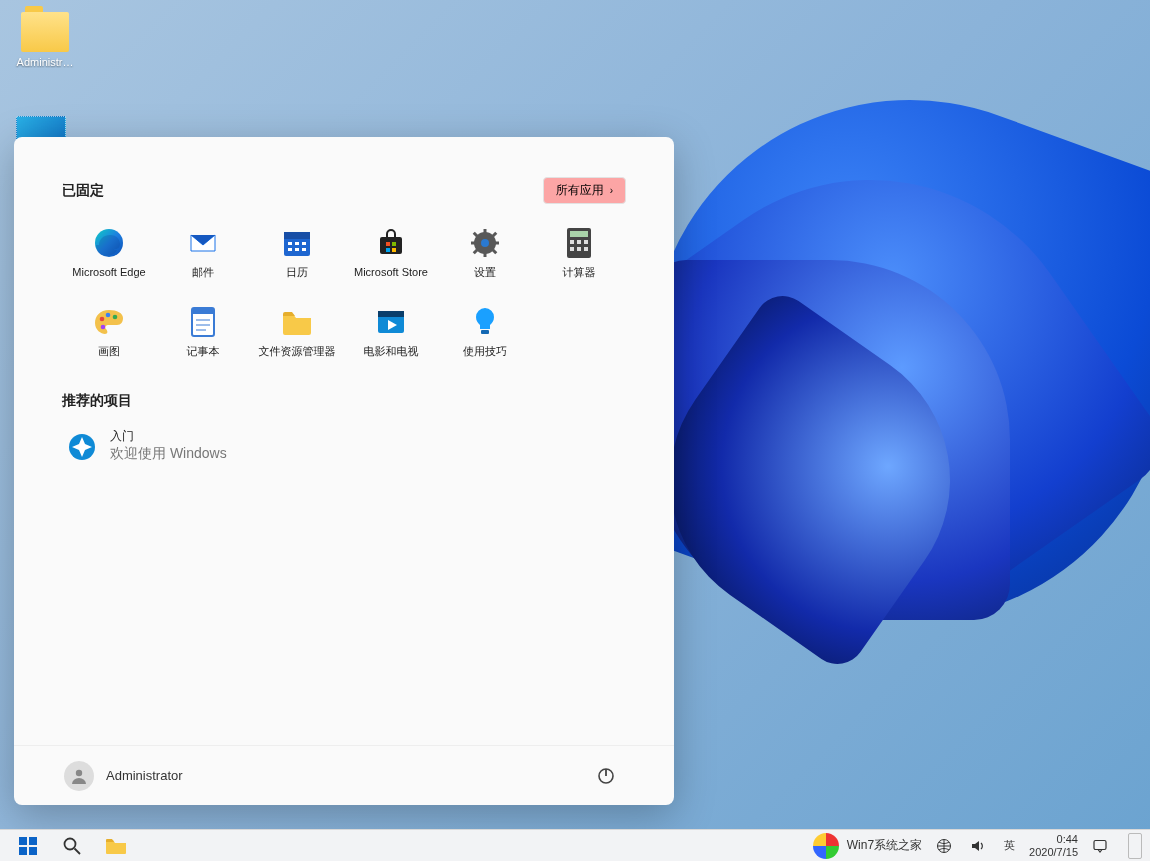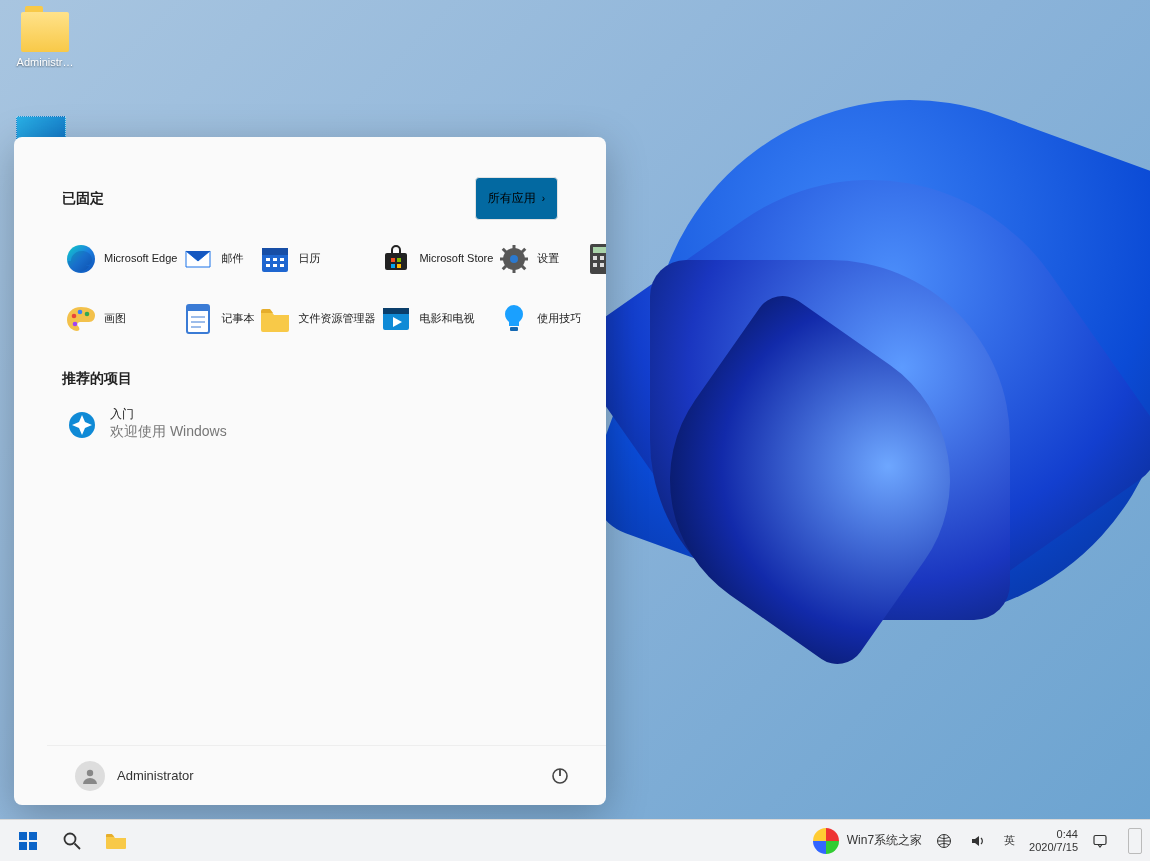--- a/index.html
+++ b/index.html
@@ -15,47 +15,47 @@
 .p4{width:280px;height:280px;right:260px;top:280px;background:radial-gradient(circle at 30% 30%,#6ea7ff,#122aaa 60%,#010e33);transform:rotate(125deg);}
 
 
 .desk-icon { position:absolute; width:70px; text-align:center; color:#fff; font-size:11px; cursor:pointer; }
 .desk-icon .ico { width:48px; height:40px; margin:0 auto 4px; }
 .folder-ico { background:linear-gradient(#ffe28a,#f8c948); border-radius:2px; position:relative; }
 .folder-ico::before { content:""; position:absolute; top:-6px; left:4px; width:18px; height:6px; background:#f8c948; border-radius:2px 2px 0 0; }
 .desk-icon span { text-shadow:0 1px 2px rgba(0,0,0,.5); display:block; overflow:hidden; text-overflow:ellipsis; }
 
 
-.start-menu { position:absolute; left:14px; bottom:56px; width:592px; height:668px; background:#fafafa; border-radius:8px; box-shadow:0 10px 40px rgba(0,0,0,.25); display:flex; flex-direction:column;gap:48px; }
+.start-menu { position:absolute; left:14px; bottom:56px; width:660px; height:668px; background:#fafafa; border-radius:8px; box-shadow:0 10px 40px rgba(0,0,0,.25); display:flex; flex-direction:column;gap:48px; }
 .sm-body { padding:40px 48px 10px; flex:1; overflow:hidden; }
 .sm-section-head { display:flex; justify-content:space-between; align-items:center; margin-bottom:16px; }
 .sm-section-title { font-size:14px; font-weight:600; color:#222; }
-.all-apps-btn { display:flex; align-items:center; gap:6px; padding:12px 12px; font-size:12px; background:#0369a1; border:1px solid #e2e2e2; border-radius:4px; cursor:pointer; }
+.all-apps-btn { display:flex; align-items:center; gap:6px; padding:4px 12px; font-size:12px; background:#fca5a5; border:1px solid #e2e2e2; border-radius:4px; cursor:pointer; }
 .chev { font-size:10px; }
 
 .pinned-grid { display:grid; grid-template-columns:repeat(6,1fr); row-gap:14px; margin-bottom:28px; }
-.pin-item { display:flex; flex-direction:row; align-items:center; gap:6px; padding:6px 2px; border-radius:4px; cursor:pointer; }
+.pin-item { display:flex; flex-direction:column; align-items:center; gap:6px; padding:6px 2px; border-radius:4px; cursor:pointer; }
 .pin-icon { width:34px; height:34px; display:flex; align-items:center; justify-content:center; }
 .pin-label { font-size:11px; color:#222; text-align:center; line-height:1.2; white-space:nowrap; }
 
 .rec-section { margin-top:14px; }
 .rec-item { display:flex; align-items:flex-end; gap:12px; padding:8px 4px; border-radius:4px; cursor:pointer; margin-top:10px; }
 .rec-icon { width:32px; height:32px; border-radius:6px; display:flex; align-items:center; justify-content:center; }
 .rec-texts { display:flex; flex-direction:column; }
 .rec-title { font-size:12px; color:#222; }
 .rec-sub { font-size:14px; color:#777; }
 
-.sm-footer { height:60px; border-top:1px solid #eee; display:flex; align-items:center; justify-content:space-between; padding:0 28px;margin-left:33px; }
+.sm-footer { height:60px; border-top:1px solid #eee; display:flex; align-items:center; justify-content:space-between; padding:0 50px; }
 .user { display:flex; align-items:center; gap:12px; cursor:pointer; }
 .avatar { width:30px; height:30px; border-radius:50%; background:#ddd; display:flex; align-items:center; justify-content:center; }
 .user-name { font-size:13px; color:#333; }
 .power-btn { width:36px; height:36px; display:flex; align-items:center; justify-content:center; border-radius:4px; cursor:pointer; }
 
 
-.taskbar { position:absolute; left:0; right:0; bottom:0; height:42px; background:#f2f3f5; display:flex; align-items:center; padding:0 8px; border-top:1px solid #d8d8d8; }
+.taskbar { position:absolute; left:0; right:0; bottom:0; height:32px; background:#f2f3f5; display:flex; align-items:center; padding:0 8px; border-top:1px solid #d8d8d8; }
 .tb-left { display:flex; align-items:center; gap:4px; }
 .tb-btn { width:40px; height:34px; display:flex; align-items:center; justify-content:center; border-radius:4px; cursor:pointer; }
 .tb-right { margin-left:auto; display:flex; align-items:center; gap:10px; font-size:11px; color:#333; }
 .tray-item { cursor:pointer; padding:2px 4px; }
 .clock { text-align:right; line-height:1.15; font-size:11px; color:#333; }
 .show-desktop { width:14px; height:26px; border:1px solid #bbb; border-radius:2px; margin-left:6px; cursor:pointer; }
 .watermark { position:relative; font-size:12px; color:#333; white-space:nowrap; }
 .watermark .wm-img{width:26px;height:26px;vertical-align:middle;display:inline-block;margin-right:4px;background:conic-gradient(#e33 0 25%,#3c3 0 50%,#36f 0 75%,#fc3 0);border-radius:50%;}
 
 

